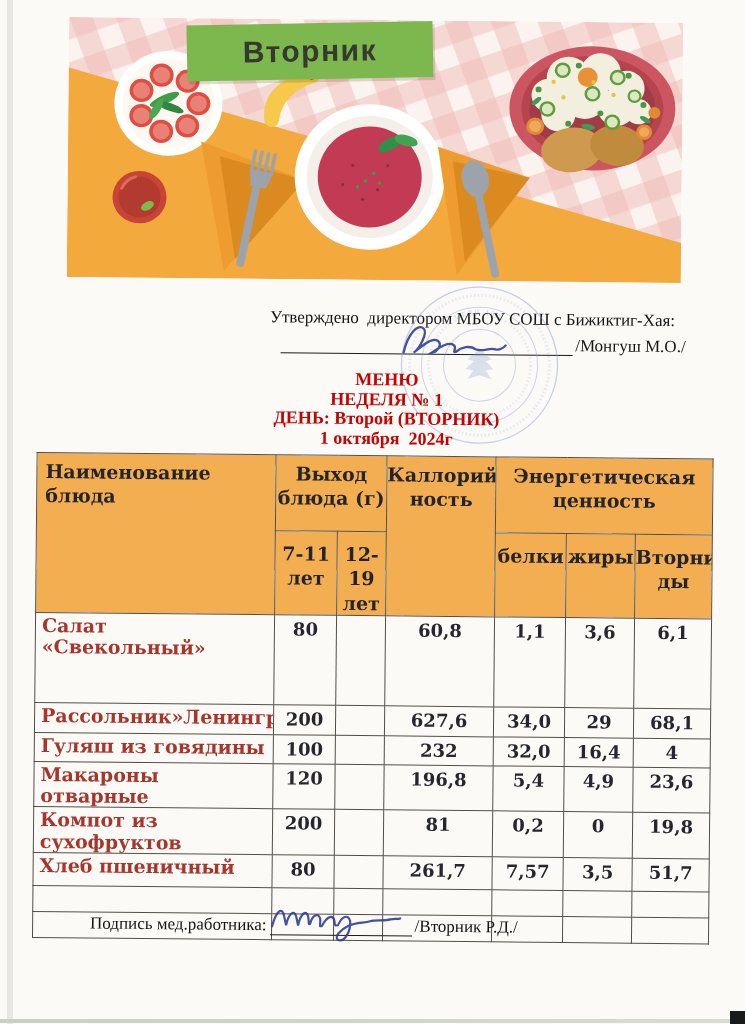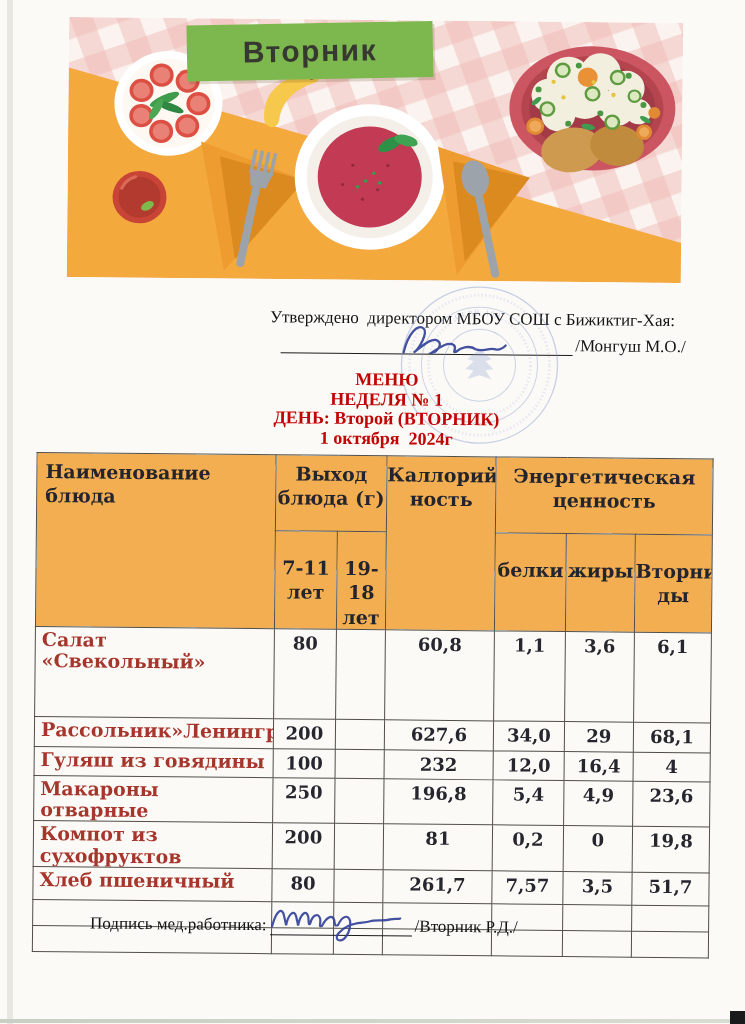--- a/index.html
+++ b/index.html
@@ -35,21 +35,21 @@
   .title-block{position:absolute;left:230px;top:367px;width:315px;text-align:center;
                color:var(--title-red,#C10505);font-weight:bold;font-size:18px;line-height:19.5px;}
   .title-block div{white-space:pre;}
 
   table.menu{position:absolute;left:38px;top:452px;width:676px;border-collapse:collapse;table-layout:fixed;}
   table.menu th,table.menu td{border:1px solid #524F48;padding:0;overflow:hidden;}
   table.menu thead th{background:var(--header-fill,#F2AE50);color:#23242E;font-weight:bold;
         font-size:19px;font-family:"DejaVu Serif",serif;vertical-align:top;text-align:center;
         padding-top:6px;line-height:1.28;}
   table.menu thead th.dish-h{text-align:left;padding-left:8px;}
-  table.menu thead tr.sub th{padding-top:24px;}
+  table.menu thead tr.sub th{padding-top:10px;}
   table.menu td.dish{font-family:"DejaVu Serif",serif;font-weight:bold;font-size:19px;
         color:var(--dish-text,#A6362C);text-align:left;vertical-align:top;
         padding:2px 2px 0 6px;line-height:1.12;}
   table.menu td.num{font-family:"DejaVu Serif",serif;font-weight:bold;font-size:18px;
         color:#26262E;text-align:center;vertical-align:top;padding-top:3px;}
 
   .footer-row{position:absolute;left:96px;top:912px;display:flex;align-items:flex-end;font-size:17px;color:#141414;}
   .footer-row .blank2{width:142px;height:20px;border-bottom:1.5px solid #1c1c1c;margin:0 3px;}
 </style>
 </head>
@@ -250,21 +250,21 @@
       </colgroup>
       <thead>
         <tr style="height:76px">
           <th rowspan="2" class="dish-h">Наименование блюда</th>
           <th colspan="2">Выход блюда (г)</th>
           <th rowspan="2">Каллорий ность</th>
           <th colspan="3">Энергетическая ценность</th>
         </tr>
         <tr class="sub" style="height:77px">
           <th>7-11 лет</th>
-          <th>19-18 лет</th>
+          <th>12-19 лет</th>
           <th>белки</th>
           <th>жиры</th>
           <th>Вторник ды</th>
         </tr>
       </thead>
       <tbody>
           <tr style="height: 90px;">
             <td class="dish">Салат «Свекольный»</td>
             <td class="num">80</td>
             <td class="num"></td>
@@ -280,27 +280,27 @@
             <td class="num">627,6</td>
             <td class="num">34,0</td>
             <td class="num">29</td>
             <td class="num">68,1</td>
           </tr>
           <tr style="height: 29px;">
             <td class="dish">Гуляш из говядины</td>
             <td class="num">100</td>
             <td class="num"></td>
             <td class="num">232</td>
-            <td class="num">12,0</td>
+            <td class="num">32,0</td>
             <td class="num">16,4</td>
             <td class="num">4</td>
           </tr>
           <tr style="height: 28px;">
             <td class="dish">Макароны отварные</td>
-            <td class="num">250</td>
+            <td class="num">120</td>
             <td class="num"></td>
             <td class="num">196,8</td>
             <td class="num">5,4</td>
             <td class="num">4,9</td>
             <td class="num">23,6</td>
           </tr>
           <tr style="height: 46px;">
             <td class="dish">Компот из сухофруктов</td>
             <td class="num">200</td>
             <td class="num"></td>

